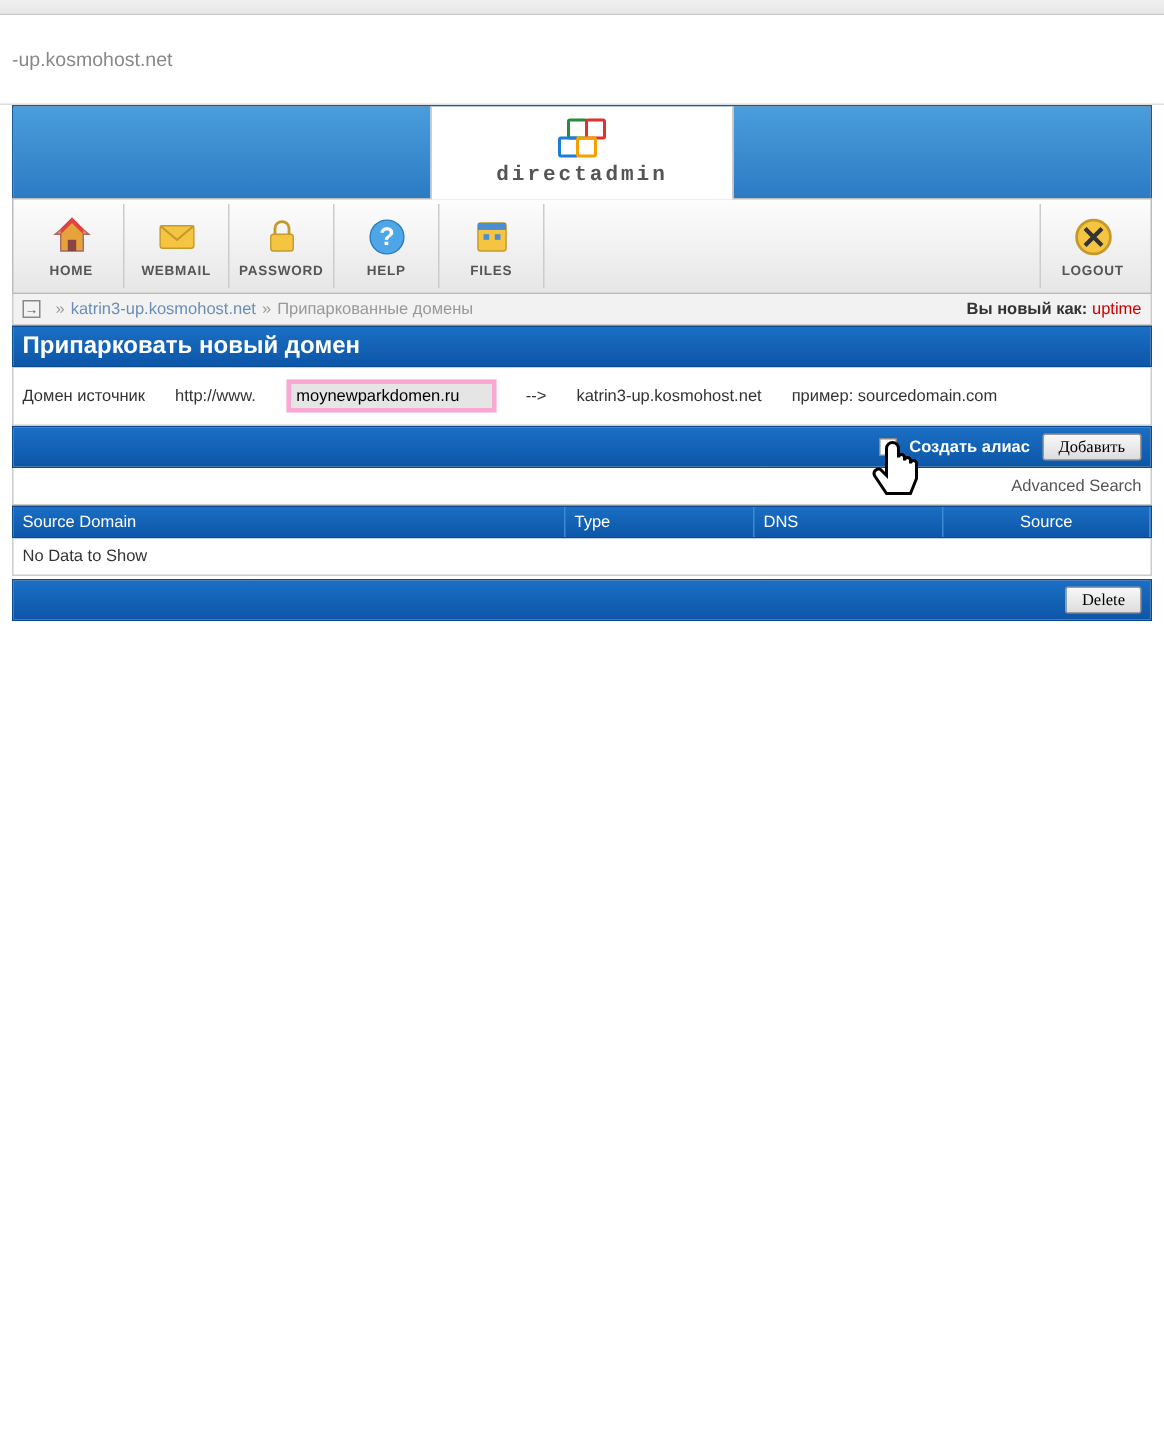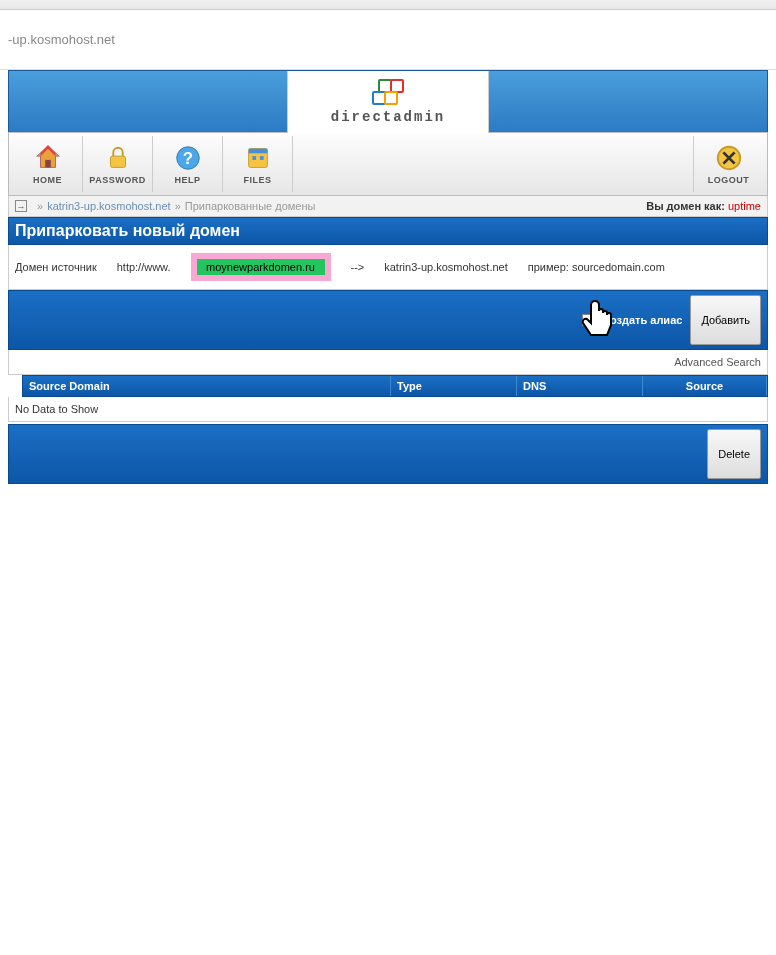--- a/index.html
+++ b/index.html
@@ -24,27 +24,27 @@
 .tb-spacer { flex: 1; }
 .breadcrumb-bar { background: #f2f2f2; border: 1px solid #ccc; border-top: none; padding: 4px 6px; display: flex; align-items: center; font-size: 11px; }
 .bc-icon { width: 12px; height: 12px; border: 1px solid #888; margin-right: 6px; display: inline-flex; align-items: center; justify-content: center; font-size: 9px; color: #555; }
 .bc-link { color: #6a8eb5; text-decoration: none; }
 .bc-sep { color: #999; margin: 0 4px; }
 .bc-text { color: #999; }
 .login-info { margin-left: auto; color: #333; font-weight: bold; }
 .login-user { color: #c00; font-weight: normal; }
 .section-header { background: linear-gradient(#1a6fc4, #0d56a8); color: #fff; font-weight: bold; padding: 4px 6px; font-size: 16px; border: 1px solid #0a4a8f; }
 .form-row { background: #fff; padding: 8px 6px; border: 1px solid #ccc; border-top: none; display: flex; align-items: center; gap: 20px; font-size: 11px; color: #333; }
-.form-input { border: 6px solid #f9a8d4; padding: 2px 4px; font-size: 11px; width: 140px; background: #22c55e; text-align: center; }
+.form-input { border: 3px solid #f9a8d4; padding: 2px 4px; font-size: 11px; width: 140px; background: #e5e5e5; }
 .action-bar { background: linear-gradient(#1a6fc4, #0d56a8); padding: 4px 6px; display: flex; align-items: center; justify-content: flex-end; gap: 8px; border: 1px solid #0a4a8f; }
 .checkbox-box { width: 12px; height: 12px; background: #fff; border: 1px solid #888; }
 .alias-label { color: #fff; font-weight: bold; }
-.btn { background: linear-gradient(#f8f8f8, #ddd); border: 1px solid #999; padding: 18px 10px; font-size: 11px; cursor: pointer; border-radius: 2px; }
+.btn { background: linear-gradient(#f8f8f8, #ddd); border: 1px solid #999; padding: 2px 10px; font-size: 11px; cursor: pointer; border-radius: 2px; font-family: Liberation Serif, serif; }
 .adv-search { text-align: right; padding: 6px; color: #555; font-size: 11px; border: 1px solid #ccc; border-top: none; background: #fff; }
-.table-header { background: linear-gradient(#1a6fc4, #0d56a8); color: #fff; font-weight: bold; display: flex; border: 1px solid #0a4a8f; font-size: 11px; margin-left: 14px; }
+.table-header { background: linear-gradient(#1a6fc4, #0d56a8); color: #fff; font-weight: normal; display: flex; border: 1px solid #0a4a8f; font-size: 11px; }
 .th { padding: 4px 6px; border-right: 1px solid #3a8ad4; }
 .th-source { flex: 0 0 368px; }
 .th-type { flex: 0 0 126px; }
 .th-dns { flex: 0 0 126px; }
 .th-select { flex: 1; text-align: center; }
 .no-data { background: #fff; padding: 6px; border: 1px solid #ccc; border-top: none; color: #333; font-size: 11px; }
 .footer-bar { background: linear-gradient(#1a6fc4, #0d56a8); padding: 4px 6px; display: flex; justify-content: flex-end; border: 1px solid #0a4a8f; margin-top: 2px; }
 .cursor-overlay { position: absolute; pointer-events: none; z-index: 1000; }
 .cursor-hand { width: 40px; height: 48px; }
 </style>
@@ -73,20 +73,29 @@
 <div class="toolbar">
   <div class="tb-item">
     <div class="tb-icon">
       <svg viewBox="0 0 32 32" width="30" height="30">
             <path d="M16 4 L28 14 L24 14 L24 26 L8 26 L8 14 L4 14 Z" fill="#e8a23a" stroke="#a66" stroke-width="1"></path>
             <rect x="13" y="18" width="6" height="8" fill="#844"></rect>
             <path d="M8 14 L16 6 L24 14 L24 10 L16 2 L8 10 Z" fill="#d44"></path>
           </svg>
     </div>
     <div class="tb-label">HOME</div>
+  </div>
+  <div class="tb-item">
+    <div class="tb-icon">
+      <svg viewBox="0 0 32 32" width="30" height="30">
+            <rect x="4" y="8" width="24" height="16" rx="2" fill="#f5c542" stroke="#c49a2a"></rect>
+            <path d="M4 8 L16 18 L28 8" fill="none" stroke="#c49a2a" stroke-width="1.5"></path>
+          </svg>
+    </div>
+    <div class="tb-label">WEBMAIL</div>
   </div>
   <div class="tb-item">
     <div class="tb-icon">
       <svg viewBox="0 0 32 32" width="30" height="30">
             <rect x="8" y="14" width="16" height="12" rx="2" fill="#f5c542" stroke="#c49a2a"></rect>
             <path d="M11 14 L11 10 A5 5 0 0 1 21 10 L21 14" fill="none" stroke="#c49a2a" stroke-width="2"></path>
           </svg>
     </div>
     <div class="tb-label">PASSWORD</div>
   </div>
@@ -122,21 +131,21 @@
   </div>
 </div>
 
 <div class="breadcrumb-bar">
   <span class="bc-icon">→</span>
   <span class="bc-sep">»</span>
   <a href="#" class="bc-link">katrin3-up.kosmohost.net</a>
   <span class="bc-sep">»</span>
   <span class="bc-text">Припаркованные домены</span>
   <span class="login-info">
-    <span>Вы домен как:</span>
+    <span>Вы новый как:</span>
     <span class="login-user">uptime</span>
   </span>
 </div>
 
 <div class="section-header">Припарковать новый домен</div>
 
 <div class="form-row">
   <span>Домен источник</span>
   <span>http://www.</span>
   <input class="form-input" value="moynewparkdomen.ru" style="">

